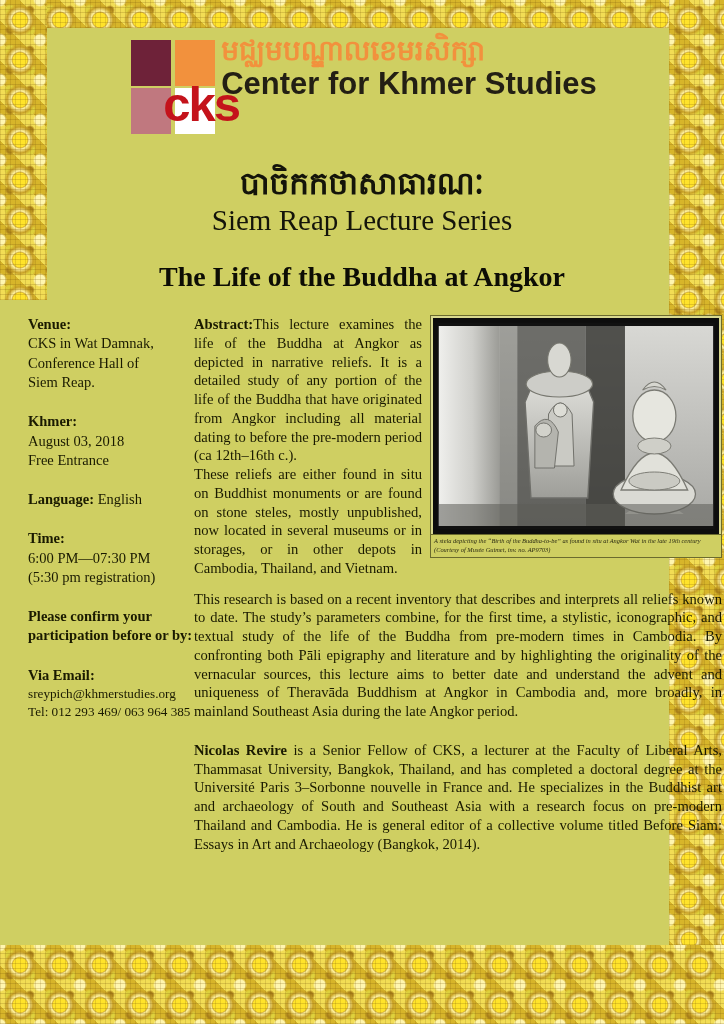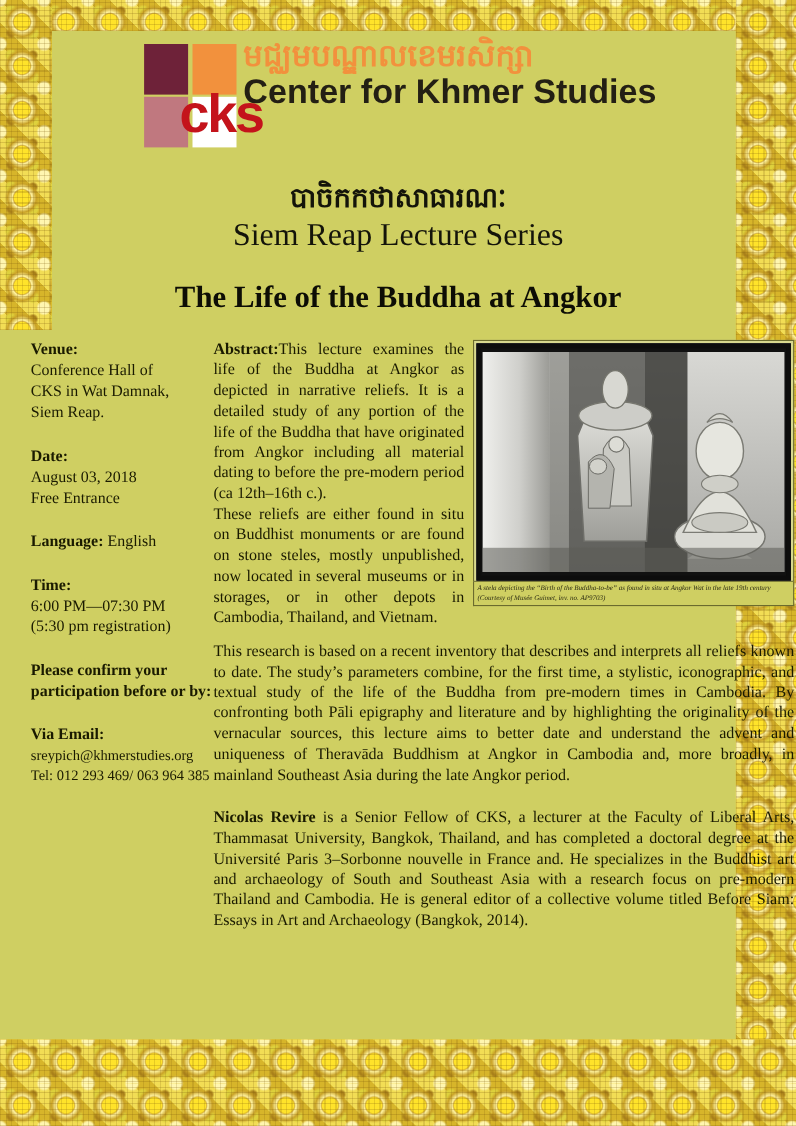--- a/index.html
+++ b/index.html
@@ -78,21 +78,21 @@
   }
   .fr-org {
     font-family:"Liberation Sans", sans-serif; font-weight:bold;
     font-size:22px; color:#8a8371; line-height:1.2; margin-top:2px;
   }
 
   
   .titles { text-align:center; margin-top:28px; }
   .kh-series {
     font-family:"DejaVu Sans", sans-serif; font-weight:bold;
-    font-size:25px; color:#14140a; line-height:1.1;
+    font-size:31px; color:#14140a; line-height:1.1;
   }
   .en-series { font-size:29px; margin-top:4px; color:#14140a; }
   .lecture-title {
     font-size:28px; font-weight:bold; margin-top:24px; color:#0d0d05;
   }
   .lecture-by {
     font-size:26px; font-style:italic; margin-top:4px; color:#0d0d05;
   }
 
   
@@ -160,27 +160,27 @@
     <div class="en-series">Siem Reap Lecture Series</div>
     <div class="lecture-title">The Life of the Buddha at Angkor</div>
   </div>
 
   <div class="body-wrap">
 
     <aside class="sidebar">
 
       <div class="sb-group">
         <div class="sb-head">Venue:</div>
+        <div class="sb-line">CKS in Wat Damnak,</div>
         <div class="sb-line">Conference Hall of</div>
-        <div class="sb-line">CKS in Wat Damnak,</div>
         <div class="sb-line">Siem Reap.</div>
       </div>
 
       <div class="sb-group">
-        <div class="sb-head">Date:</div>
+        <div class="sb-head">Khmer:</div>
         <div class="sb-line">August 03, 2018</div>
         <div class="sb-line">Free Entrance</div>
       </div>
 
       <div class="sb-group">
         <div><span class="inline-head">Language:</span><span> English</span></div>
       </div>
 
       <div class="sb-group">
         <div class="sb-head">Time:</div>

